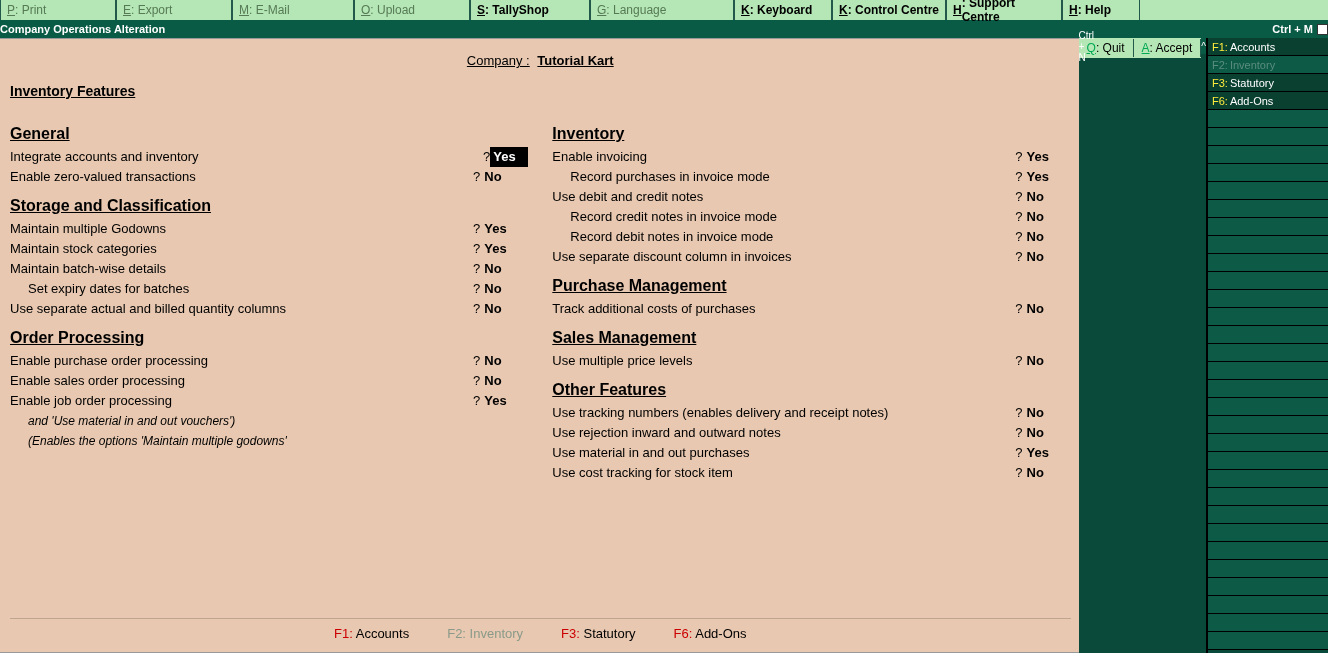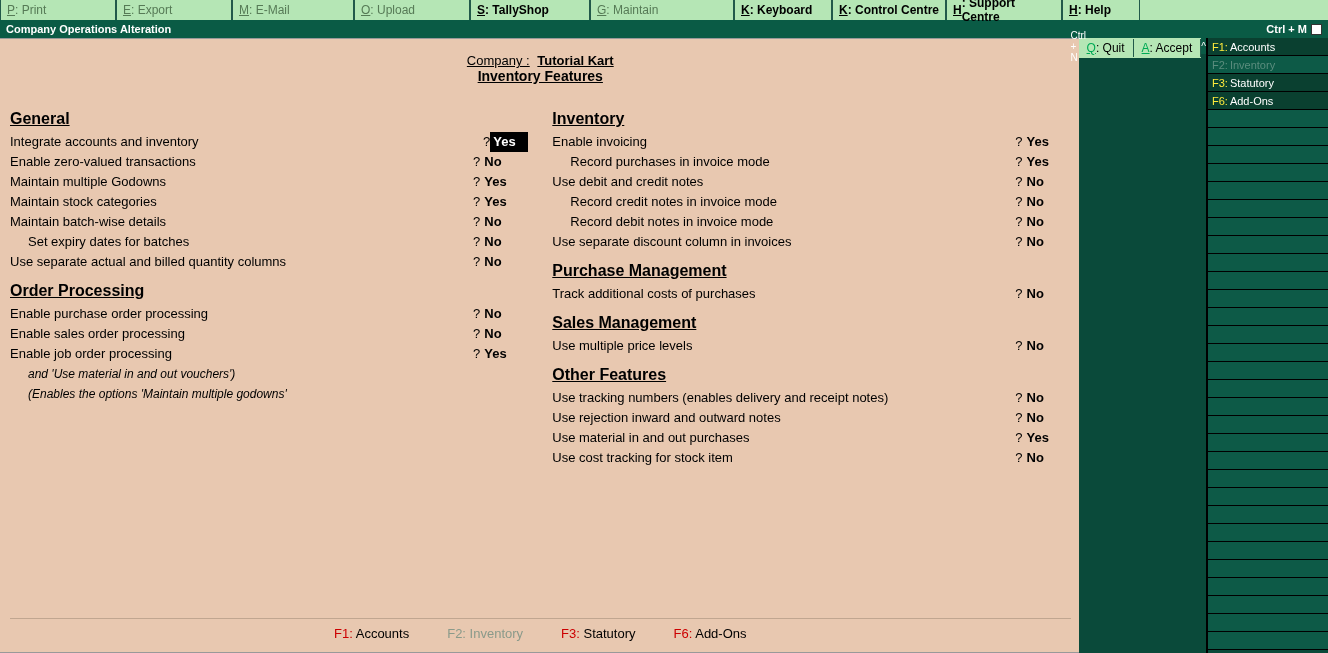--- a/index.html
+++ b/index.html
@@ -34,21 +34,21 @@
   .top-menu .filler { flex: 1; }
   
   .title-bar {
     height: 18px;
     background: #0a5b45;
     color: #fff;
     font-size: 11px;
     font-weight: bold;
     display: flex;
     align-items: center;
-    padding: 0 6px;
+    padding: 0 0;
   }
   .title-bar .right { margin-left: auto; display: flex; align-items: center; gap: 4px; }
   .title-bar .sq { width: 11px; height: 11px; background: #fff; display: inline-block; border:1px solid #333;}
   
   .main-wrap {
     display: flex;
     height: calc(100% - 38px);
   }
   .left-pane { flex: 1; display: flex; }
   .right-pane { width: 122px; background: #0a4a3a; border-left: 2px solid #000; }
@@ -76,21 +76,21 @@
     border-bottom: 1px solid #999;
     padding: 10px 8px 4px 10px;
     position: relative;
     overflow: hidden;
     display:flex;
     flex-direction:column;
   }
   .company-line { text-align: center; font-size: 13px; margin-top: 4px;}
   .company-line .lbl { text-decoration: underline; }
   .company-line .val { text-decoration: underline; font-weight: bold; margin-left:4px;}
-  .page-heading { text-align:center; font-weight:bold; text-decoration:underline; font-size:14px; margin-top:0; margin-bottom:16px;}
+  .page-heading { text-align:left; font-weight:bold; text-decoration:underline; font-size:14px; margin-top:15px; margin-bottom:16px;}
   .columns { display:flex; gap: 24px; flex:1;}
   .col { flex:1; }
   .section-h { font-weight:bold; text-decoration:underline; font-size:16px; margin-top:10px; margin-bottom:4px; }
   .row { display:flex; font-size:13px; line-height:20px; }
   .row .label { flex:1; padding-left:0; }
   .row .sub { padding-left:18px; }
   .row .note { padding-left:18px; font-style: italic; font-size:12px; }
   .row .q { width: 14px; text-align:right; color:#000;}
   .row .val { width: 48px; font-weight:bold; padding-left:4px;}
   .row .val.sel { background:#000; color:#fff; padding:0 3px; width:auto; min-width:38px;}
@@ -102,21 +102,21 @@
   
   .gap-bar2 { height:18px; background:#d8eedd; }
   
   .bottom-bar { height:20px; background:#b5e6b5; display:flex; align-items:center; }
   .bottom-bar .bitem { padding:2px 8px; border-right:1px solid #22594a; font-size:12px; color:#000; }
   .bottom-bar .bitem .key { text-decoration:underline; color:#0a5; font-weight:normal;}
   .bottom-bar .filler{flex:1;}
   
   .strip { height:16px; background:#0a5b45; color:#fff; font-size:10px; display:flex; align-items:center; justify-content:center; position:relative;}
   .strip .caret{ font-size:10px; }
-  .strip .rt { position:absolute; right:120px; }
+  .strip .rt { position:absolute; right:112px; }
   .top-menu .item{ min-width:0;}
   .w1{width:116px;} .w2{width:116px;} .w3{width:122px;} .w4{width:116px;}
   .w5{width:120px;} .w6{width:144px;} .w7{width:98px;} .w8{width:114px;}
   .w9{width:116px;} .w10{width:78px;}
 </style>
 </head>
 <body>
 
 <div class="top-menu">
   <div class="item w1">
@@ -134,21 +134,21 @@
   <div class="item w4">
       <span class="key">O</span>
       <span>: Upload</span>
     </div>
   <div class="item w5 active">
       <span class="key">S</span>
       <span>: TallyShop</span>
     </div>
   <div class="item w6">
       <span class="key">G</span>
-      <span>: Maintain</span>
+      <span>: Language</span>
     </div>
   <div class="item w7 active">
       <span class="key">K</span>
       <span>: Keyboard</span>
     </div>
   <div class="item w8 active">
       <span class="key">K</span>
       <span>: Control Centre</span>
     </div>
   <div class="item w9 active">
@@ -189,20 +189,21 @@
             <span class="label">Integrate accounts and inventory</span>
             <span class="q">?</span>
             <span class="val sel">Yes</span>
           </div>
           <div class="row">
             <span class="label">Enable zero-valued transactions</span>
             <span class="q">?</span>
             <span class="val">No</span>
           </div>
 
+          <div class="section-h">Storage and Classification</div>
           <div class="row">
             <span class="label">Maintain multiple Godowns</span>
             <span class="q">?</span>
             <span class="val">Yes</span>
           </div>
           <div class="row">
             <span class="label">Maintain stock categories</span>
             <span class="q">?</span>
             <span class="val">Yes</span>
           </div>

